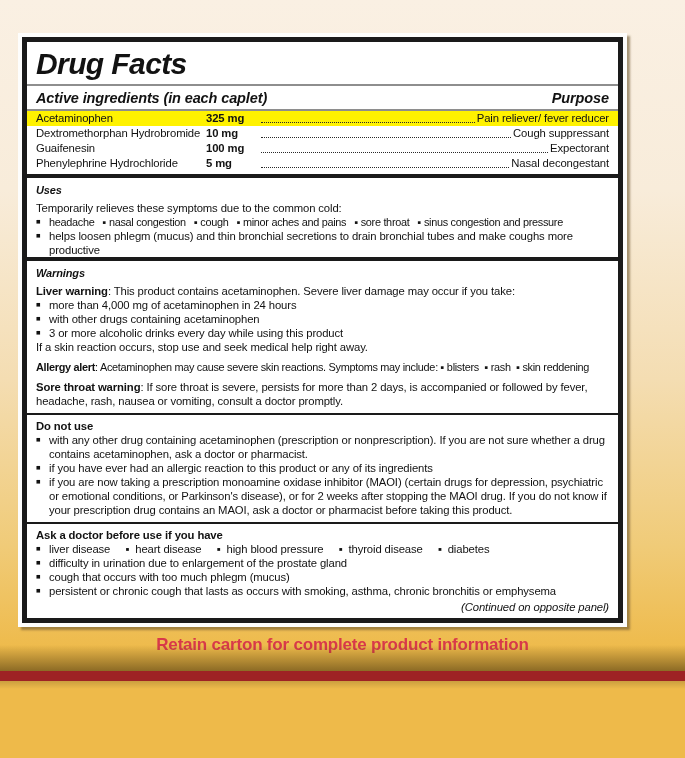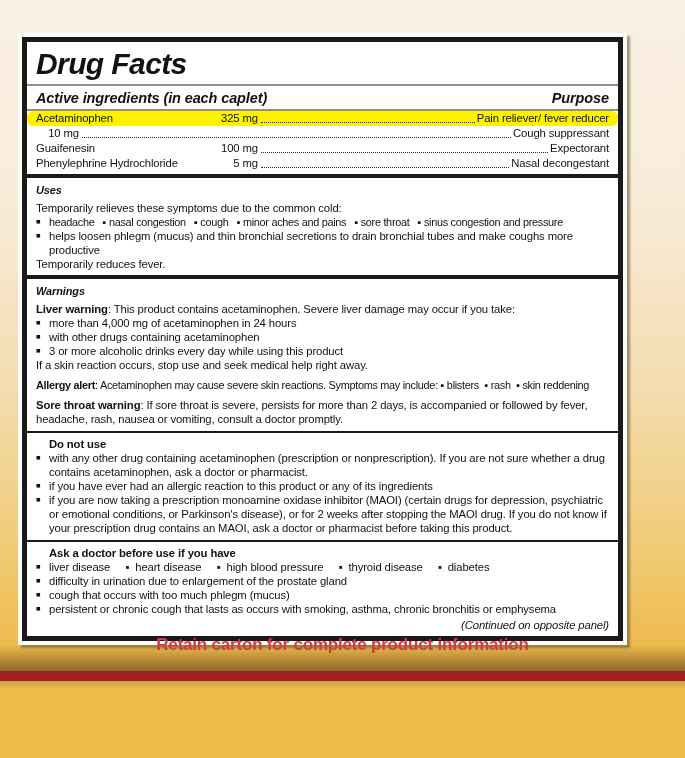--- a/index.html
+++ b/index.html
@@ -40,37 +40,37 @@
     letter-spacing:-0.6px; padding:5px 9px 3px 9px;
   }
   .gray-rule { height:2px; background:#8e8e8e; }
   .gray-rule.thin { height:1.5px; }
 
   .ai-head {
     display:flex; justify-content:space-between; align-items:flex-start;
     font-weight:bold; font-style:italic; font-size:14.5px; line-height:18px;
     padding:3px 9px 2px 9px;
   }
-  .ing-row { display:flex; align-items:flex-end; height:15px; line-height:15px;border-radius:6px; }
+  .ing-row { display:flex; align-items:flex-end; height:15px; line-height:15px; }
   .ing-name { flex:none; width:170px; padding-left:9px; white-space:nowrap; }
-  .ing-amt  { flex:none; width:52px; text-align:right; white-space:nowrap; }
+  .ing-amt  { flex:none; width:52px; white-space:nowrap;font-weight:bold; }
   .dots { flex:1; margin:0 2px 3px 3px; border-bottom:1.6px dotted #2a2a2a; min-width:10px; }
   .ing-purpose { flex:none; text-align:center; padding-right:9px; white-space:nowrap; }
   .hl { background:#fff200; }
 
   .bar { height:4px; background:#1a1a1a; }
   .divider { height:2px; background:#1a1a1a; margin:5px 0 4px 0; }
 
   .section-head {
     font-weight:bold; font-style:italic; font-size:11px; line-height:19px;
     padding:3px 9px 1px 9px;
   }
   .para { padding:0 9px; }
   .lead { font-weight:bold; }
-  .sub-head { font-weight:bold; padding:0 22px; }
+  .sub-head { font-weight:bold; padding:0 9px; }
   .b-row { display:flex; padding:0 9px; }
   .b-ico { flex:none; width:13px; font-size:7.5px; line-height:14px; }
   .b-txt { flex:1; }
   .pre { white-space:pre-wrap; }
   .tight { font-size:10.9px; letter-spacing:-0.3px; }
   .mt6 { margin-top:6px; }
   .mt3 { margin-top:3px; }
   .continued { text-align:right; font-style:italic; padding:2px 9px 4px 9px; }
 </style>
 </head>
@@ -91,20 +91,21 @@
       </div>
       <div class="gray-rule thin"></div>
 
       <div class="ing-row hl">
         <span class="ing-name">Acetaminophen</span>
         <span class="ing-amt">325 mg</span>
         <span class="dots"></span>
         <span class="ing-purpose">Pain reliever/ fever reducer</span>
       </div>
       <div class="ing-row">
+        <span class="ing-name">Dextromethorphan Hydrobromide</span>
         <span class="ing-amt">10 mg</span>
         <span class="dots"></span>
         <span class="ing-purpose">Cough suppressant</span>
       </div>
       <div class="ing-row">
         <span class="ing-name">Guaifenesin</span>
         <span class="ing-amt">100 mg</span>
         <span class="dots"></span>
         <span class="ing-purpose">Expectorant</span>
       </div>
@@ -121,21 +122,20 @@
         <div class="section-head">Uses</div>
         <div class="para">Temporarily relieves these symptoms due to the common cold:</div>
         <div class="b-row tight">
           <span class="b-ico">■</span>
           <span class="b-txt pre">headache   ▪ nasal congestion   ▪ cough   ▪ minor aches and pains   ▪ sore throat   ▪ sinus congestion and pressure</span>
         </div>
         <div class="b-row">
           <span class="b-ico">■</span>
           <span class="b-txt">helps loosen phlegm (mucus) and thin bronchial secretions to drain bronchial tubes and make coughs more productive</span>
         </div>
-        <div class="para" style="padding-bottom:4px;">Temporarily reduces fever.</div>
       </div>
 
       <div class="bar"></div>
 
       <div>
         <div class="section-head">Warnings</div>
 
         <div class="para">
           <span class="lead">Liver warning</span><span>: This product contains acetaminophen. Severe liver damage may occur if you take:</span>
         </div>

